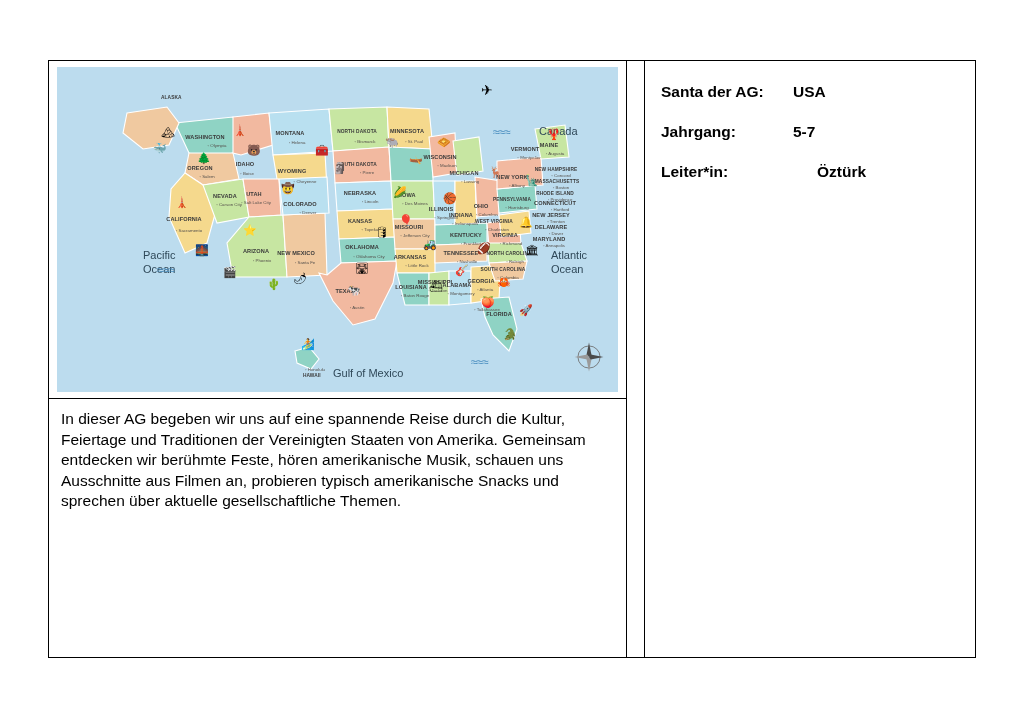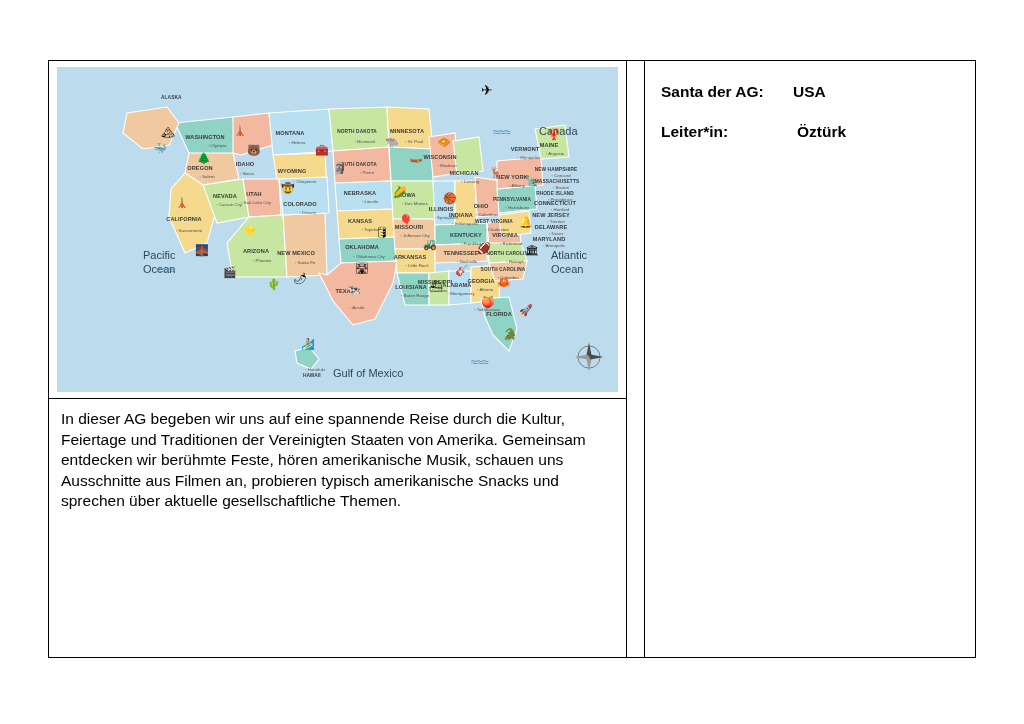--- a/index.html
+++ b/index.html
@@ -394,18 +394,22 @@
     </div>
 
     <div class="col-gap"></div>
 
     <div class="col-right">
       <div class="info-row">
         <span class="info-label">Santa der AG:</span>
         <span class="info-value">USA</span>
       </div>
       <div class="info-row">
+        <span class="info-label">Jahrgang:</span>
+        <span class="info-value">5-7</span>
+      </div>
+      <div class="info-row">
         <span class="info-label">Leiter*in:</span>
-        <span class="info-value" style="margin-left:4px">Öztürk</span>
+        <span class="info-value" style="margin-left:24px">Öztürk</span>
       </div>
     </div>
   </div>
 </div>
 
 </body></html>

